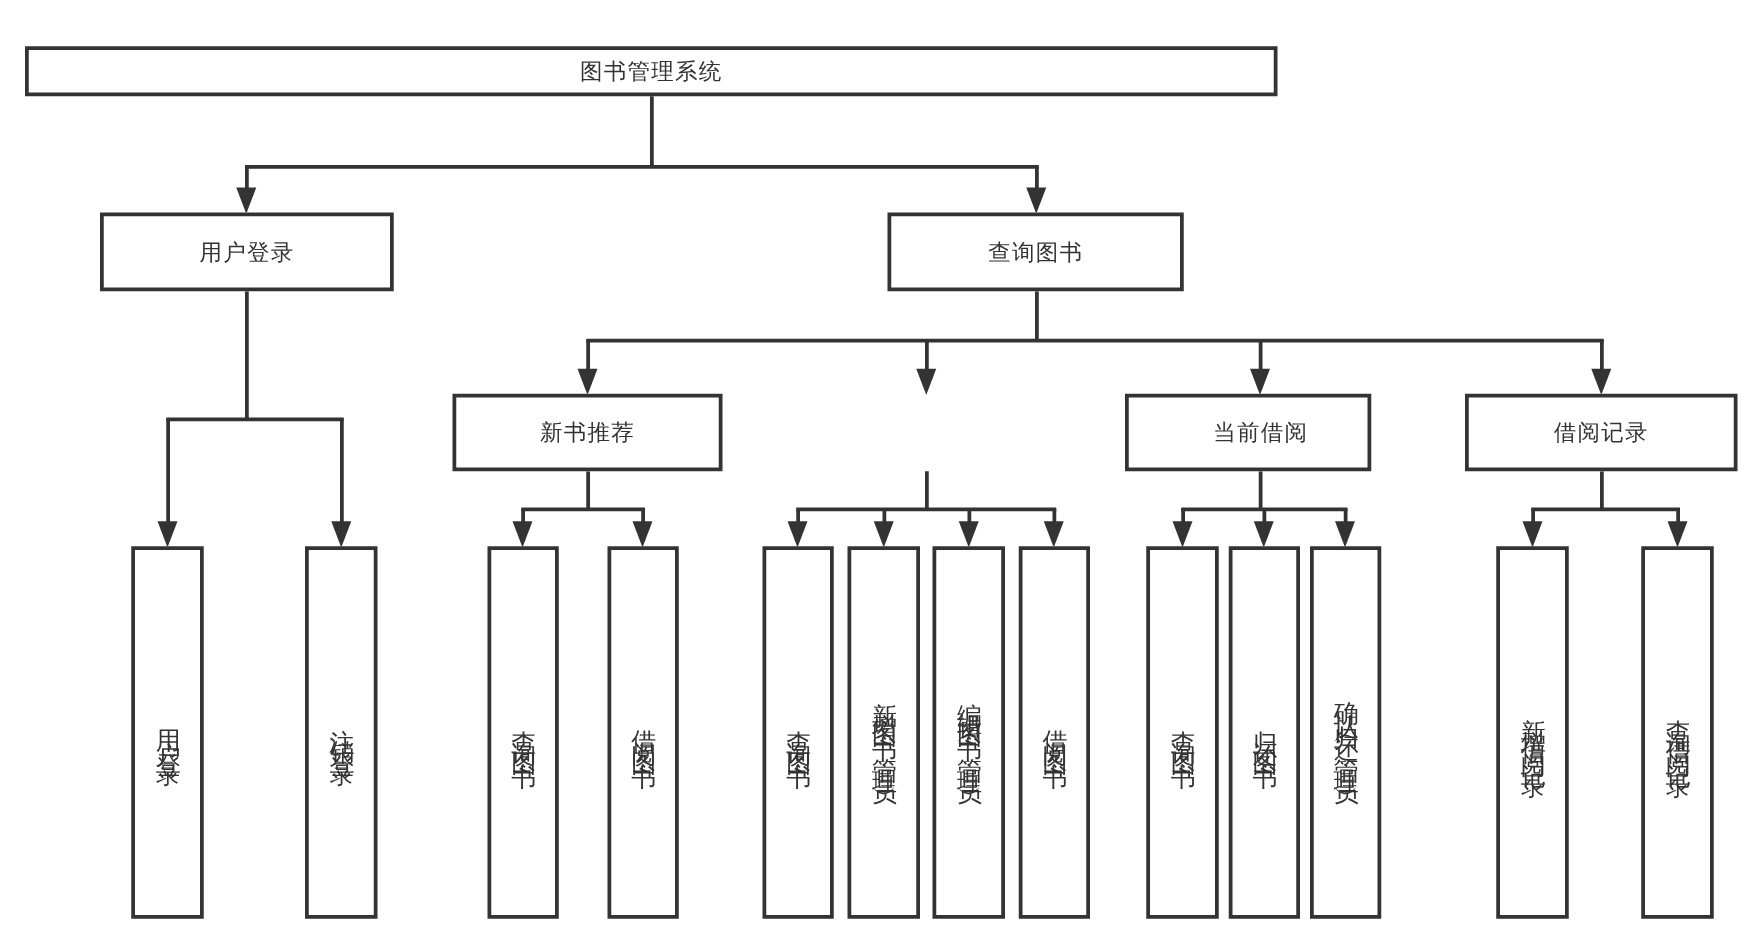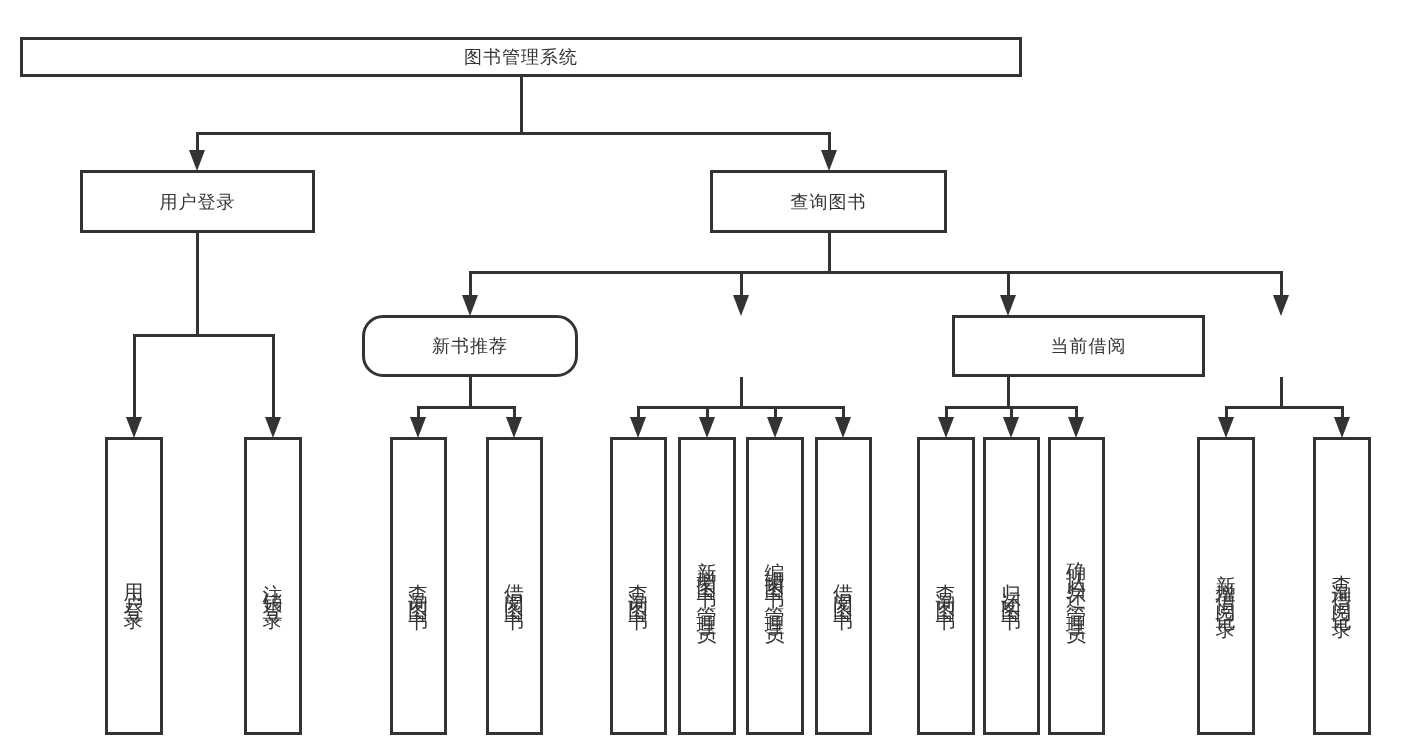--- a/index.html
+++ b/index.html
@@ -116,22 +116,23 @@
     <div class="ahead" style="left: 1068px; top: 417px;"></div>
     <div class="cline" style="left: 1279.5px; top: 377px; width: 3px; height: 30px;"></div>
     <div class="cline" style="left: 1224.5px; top: 405.5px; width: 119px; height: 3px;"></div>
     <div class="cline" style="left: 1224.5px; top: 407px; width: 3px; height: 15px;"></div>
     <div class="ahead" style="left: 1218px; top: 417px;"></div>
     <div class="cline" style="left: 1340.5px; top: 407px; width: 3px; height: 15px;"></div>
     <div class="ahead" style="left: 1334px; top: 417px;"></div>
     <div class="box h" style="left: 20px; top: 13px; width: 1002px; height: 40px; margin-top: 24px;">图书管理系统</div>
     <div class="box h" style="left: 80px; top: 170px; width: 235px; height: 63px;">用户登录</div>
     <div class="box h" style="left: 710px; top: 170px; width: 237px; height: 63px;">查询图书</div>
-    <div class="box h" style="left: 362px; top: 315px; width: 216px; height: 62px; border-radius: 21px;">新书推荐</div>
-    <div class="box h" style="left: 952px; top: 315px; width: 253px; height: 62px; padding-left: 20px;">当前借阅</div>
+    <div class="box h" style="left: 362px; top: 315px; width: 216px; height: 62px;">新书推荐</div>
+    <div class="box h" style="left: 900px; top: 315px; width: 197px; height: 62px; padding-left: 20px;">当前借阅</div>
+    <div class="box h" style="left: 1172px; top: 315px; width: 218px; height: 62px;">借阅记录</div>
     <div class="box v" style="left: 105px; top: 437px; width: 58px; height: 298px;">用户登录</div>
     <div class="box v" style="left: 244px; top: 437px; width: 58px; height: 298px;">注销登录</div>
     <div class="box v" style="left: 390px; top: 437px; width: 57px; height: 298px;">查询图书</div>
     <div class="box v" style="left: 486px; top: 437px; width: 57px; height: 298px;">借阅图书</div>
     <div class="box v" style="left: 610px; top: 437px; width: 57px; height: 298px;">查询图书</div>
     <div class="box v" style="left: 678px; top: 437px; width: 58px; height: 298px;">新增图书（管理员）</div>
     <div class="box v" style="left: 746px; top: 437px; width: 58px; height: 298px;">编辑图书（管理员）</div>
     <div class="box v" style="left: 815px; top: 437px; width: 57px; height: 298px;">借阅图书</div>
     <div class="box v" style="left: 917px; top: 437px; width: 58px; height: 298px;">查询图书</div>
     <div class="box v" style="left: 983px; top: 437px; width: 57px; height: 298px;">归还图书</div>

